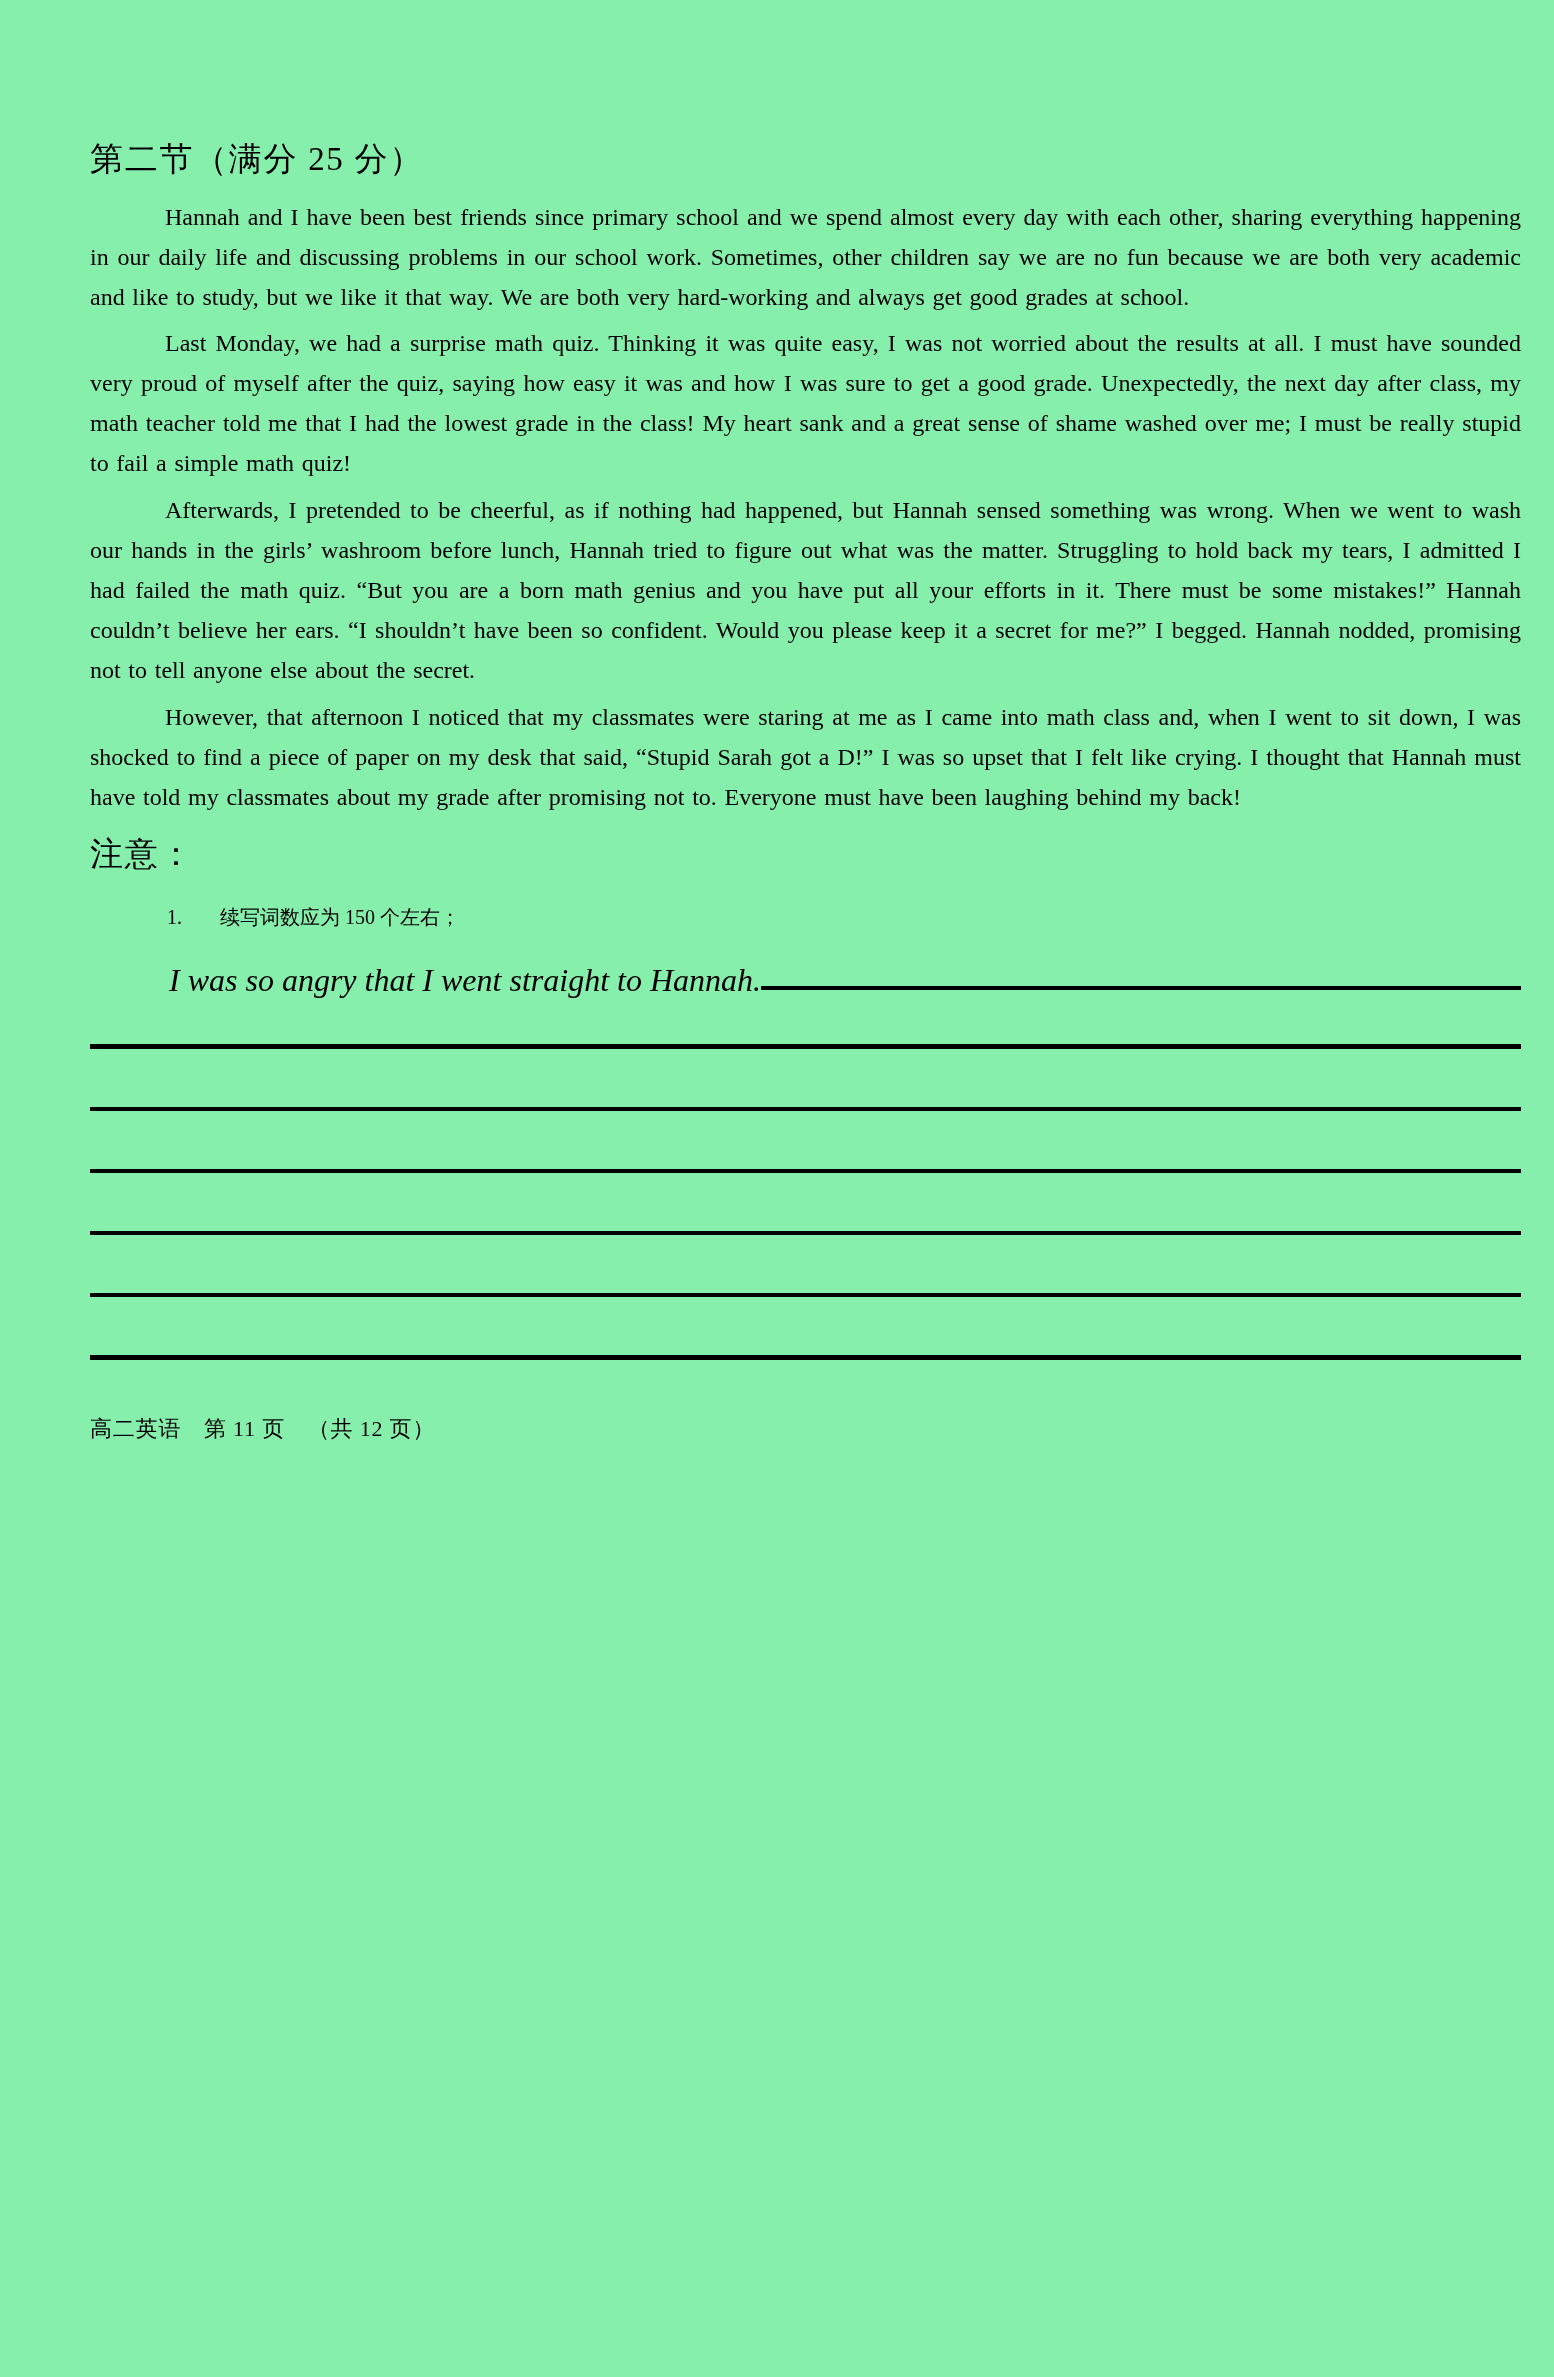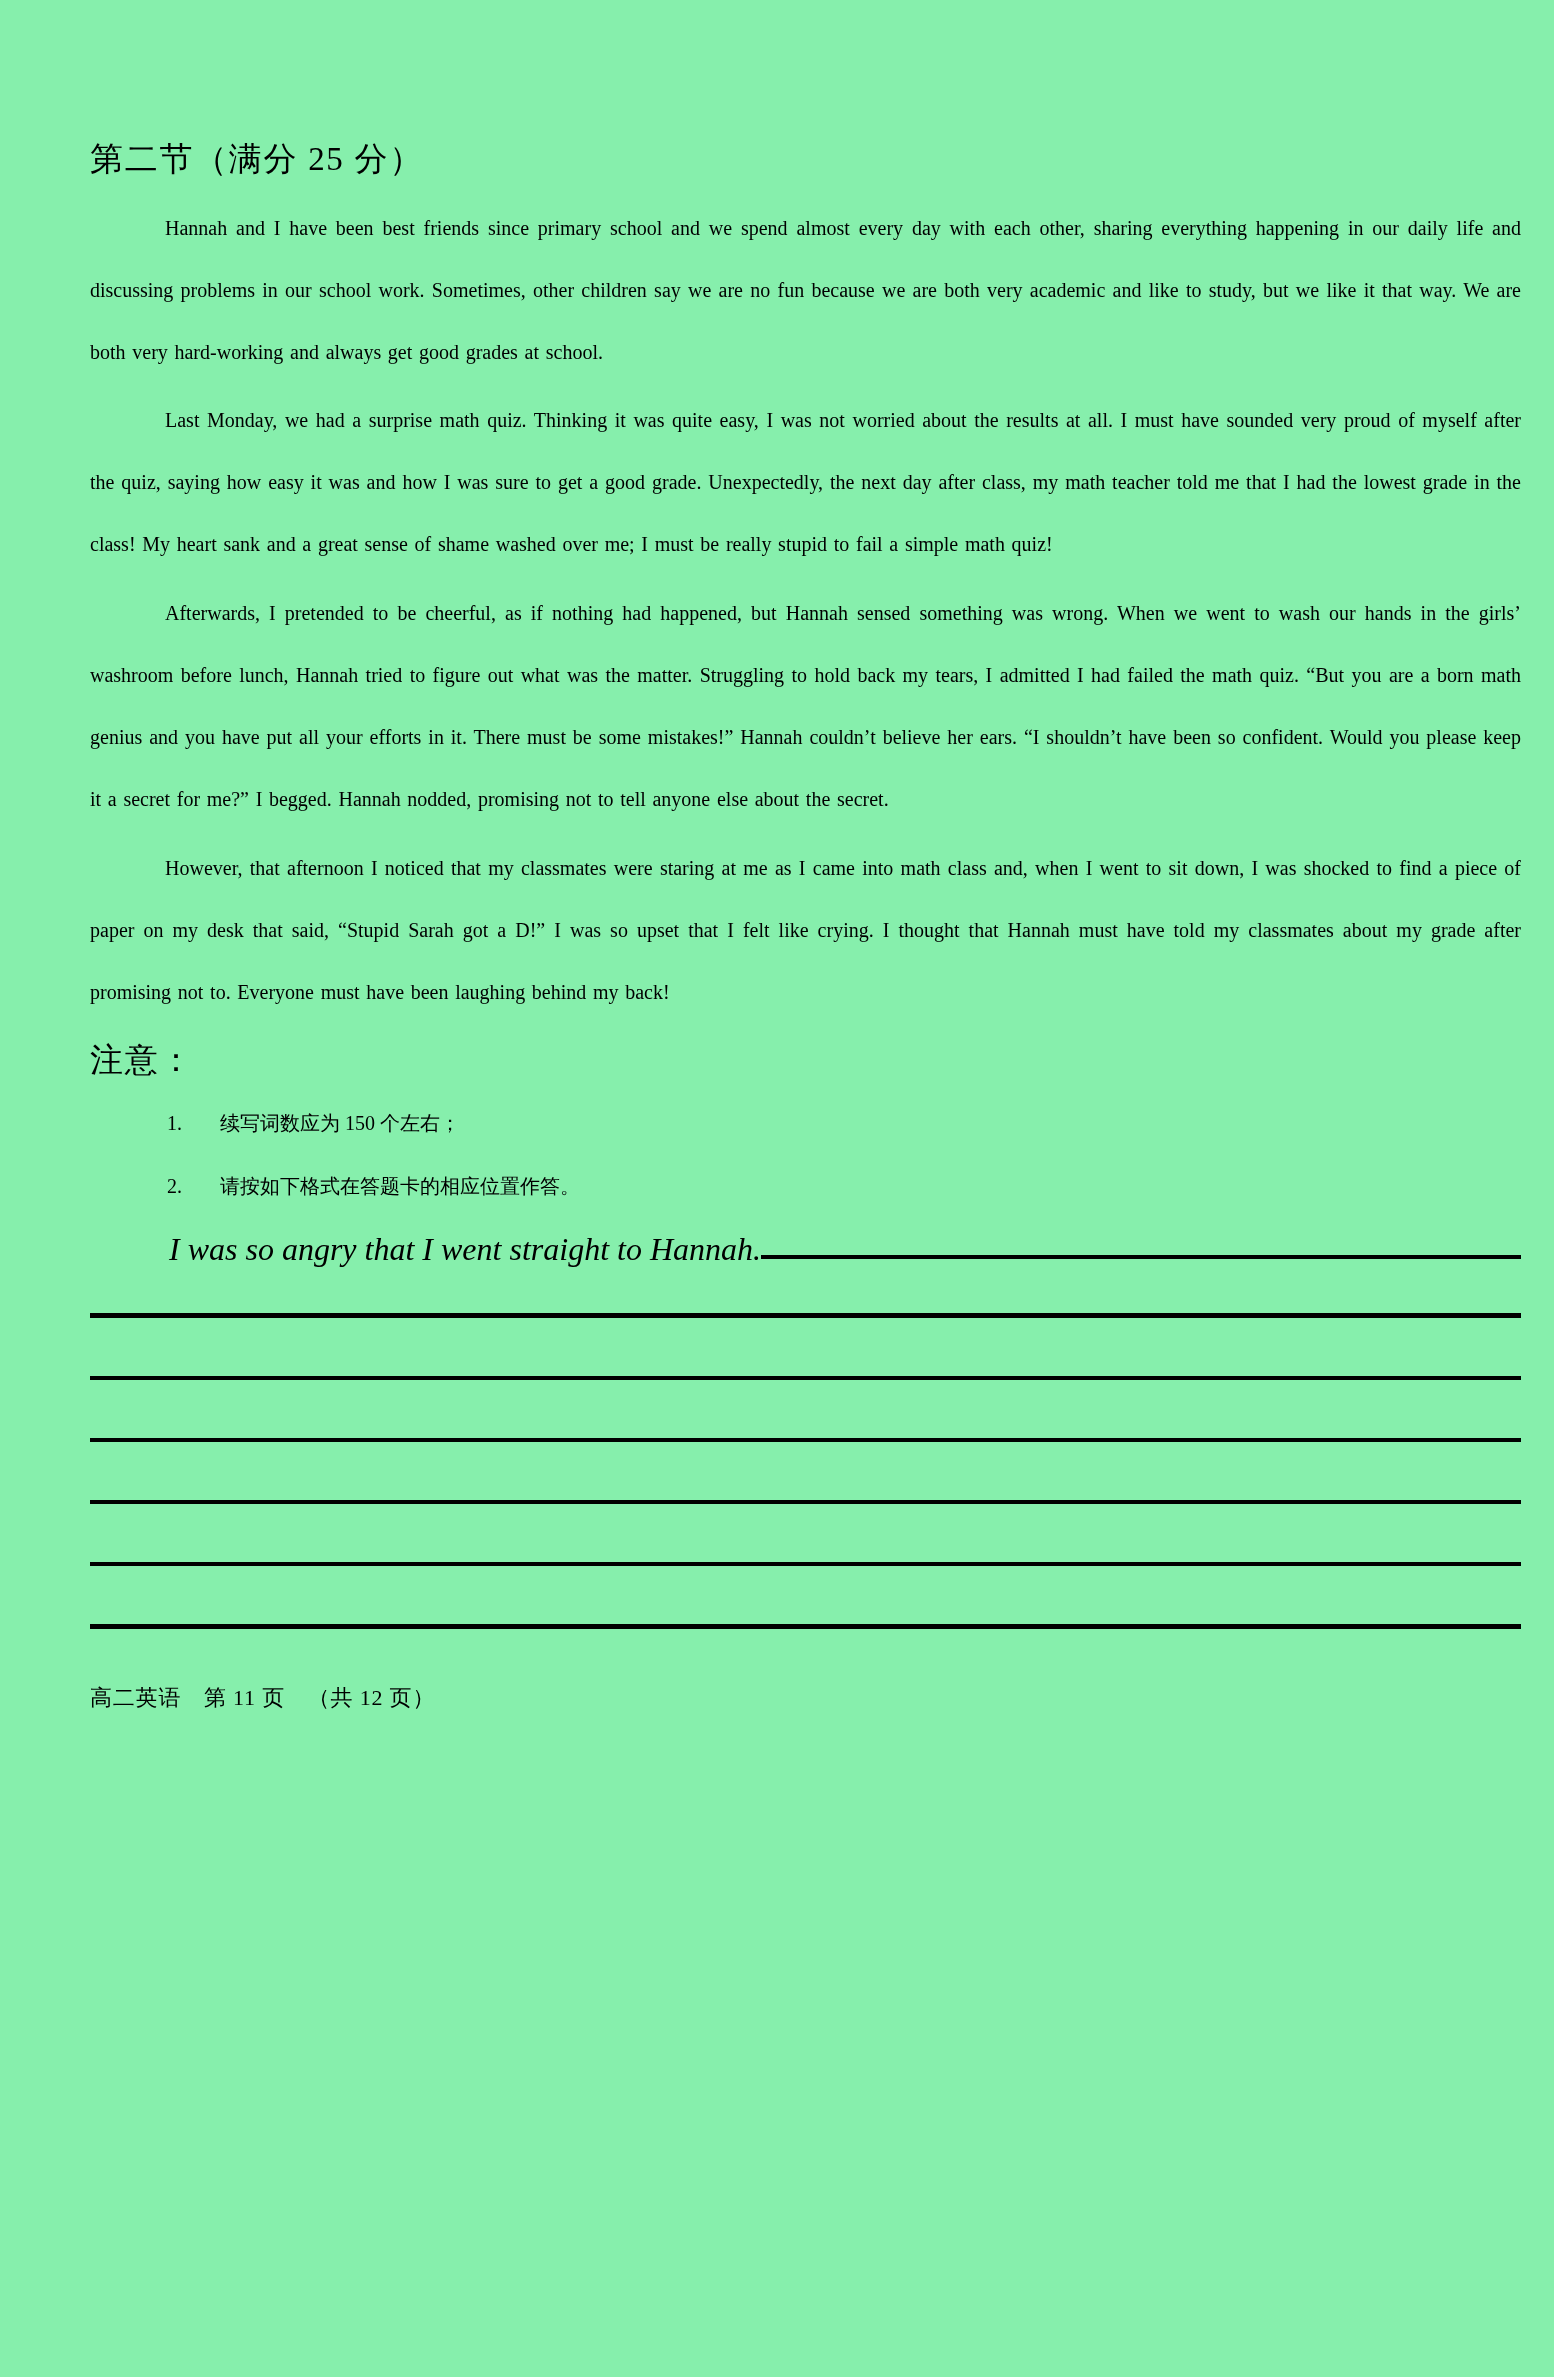--- a/index.html
+++ b/index.html
@@ -31,22 +31,22 @@
     font-size: 33px;
     line-height: 42px;
     text-indent: 65px;
     letter-spacing: 0.8px;
   }
   .passage {
     margin-top: 16.7px;
   }
   .para {
     margin: 0 0 6.7px 0;
-    font-size: 20px;
-    line-height: 62px;
+    font-size: 24px;
+    line-height: 40px;
     text-align: justify;
     text-indent: 75px;
     word-spacing: 1.7px;
   }
   .notes-label {
     margin-top: 5px;
     font-size: 33px;
     line-height: 63px;
     letter-spacing: 1.7px;
     font-family: Liberation Serif, serif;
@@ -109,23 +109,20 @@
     <p class="para">Afterwards, I pretended to be cheerful, as if nothing had happened, but Hannah sensed something was wrong. When we went to wash our hands in the girls’ washroom before lunch, Hannah tried to figure out what was the matter. Struggling to hold back my tears, I admitted I had failed the math quiz. “But you are a born math genius and you have put all your efforts in it. There must be some mistakes!” Hannah couldn’t believe her ears. “I shouldn’t have been so confident. Would you please keep it a secret for me?” I begged. Hannah nodded, promising not to tell anyone else about the secret.</p>
     <p class="para">However, that afternoon I noticed that my classmates were staring at me as I came into math class and, when I went to sit down, I was shocked to find a piece of paper on my desk that said, “Stupid Sarah got a D!” I was so upset that I felt like crying. I thought that Hannah must have told my classmates about my grade after promising not to. Everyone must have been laughing behind my back!</p>
   </div>
 
   <div class="notes-label">注意：</div>
 
   <div class="note-item">
     <span class="note-num">1.</span><span>续写词数应为 150 个左右；</span>
   </div>
 
-  <div class="note-item">
-    <span class="note-num">2.</span><span>请按如下格式在答题卡的相应位置作答。</span>
-  </div>
 
   <div class="opening-line">
     <span class="opening-text">I was so angry that I went straight to Hannah.</span>
     <span class="fill-line"></span>
   </div>
 
   <div class="answer-lines">
       <div class="wline"></div>
       <div class="wline"></div>
       <div class="wline"></div>

